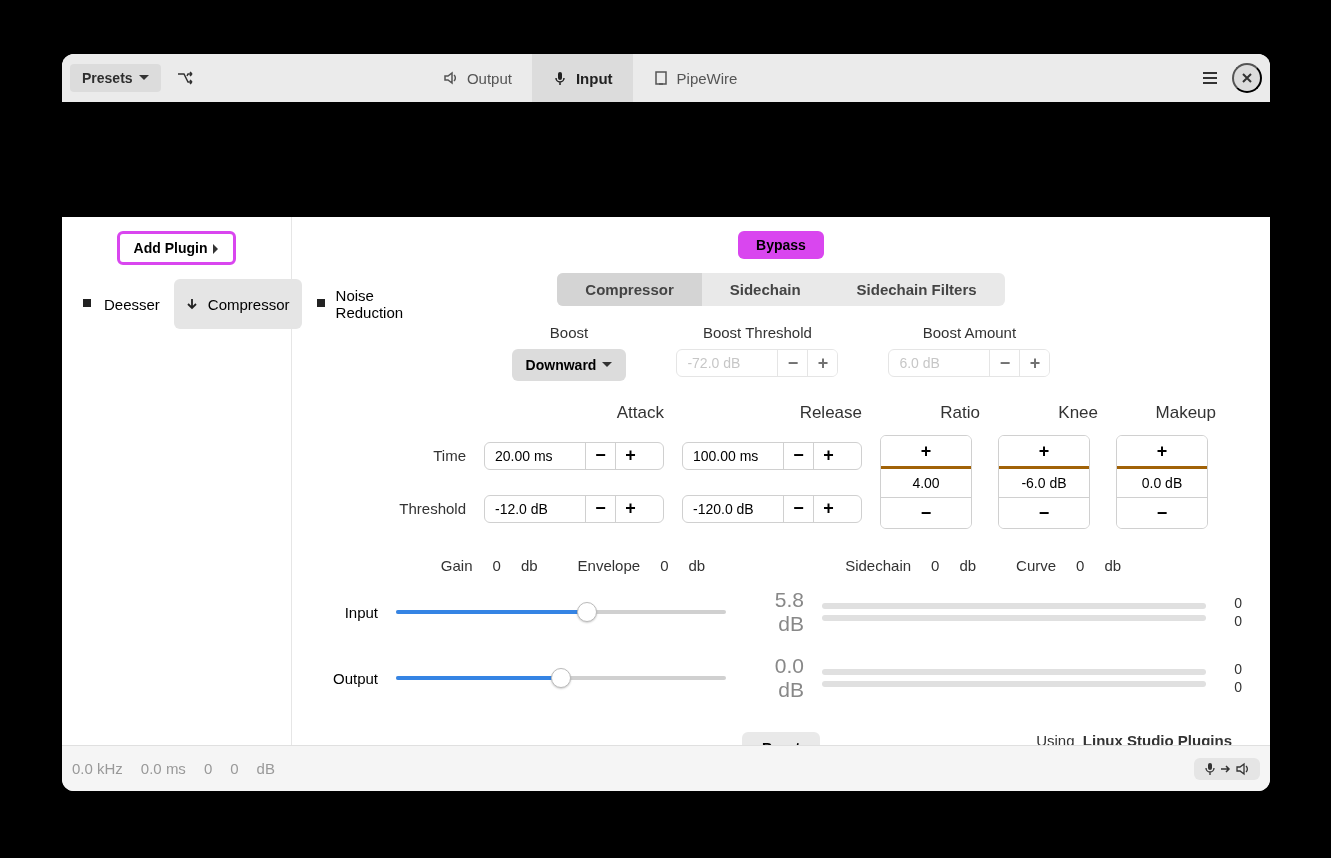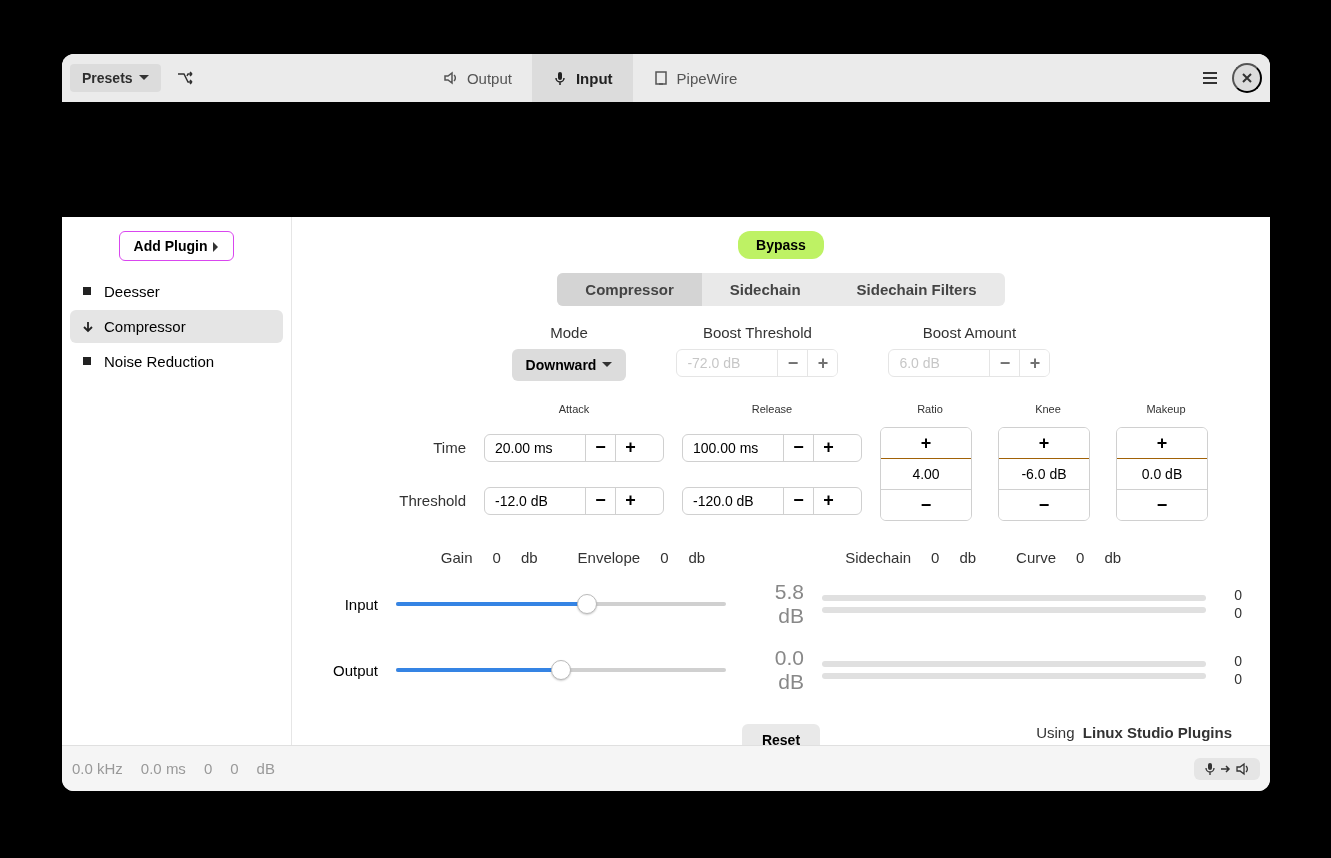--- a/index.html
+++ b/index.html
@@ -10,46 +10,46 @@
 .btn.raised { background: #dcdcdc; font-weight: 600; }
 .btn.iconbtn { padding: 6px 8px; }
 .center-tabs { display: flex; margin: 0 auto; }
 .tab { display: flex; align-items: center; gap: 8px; padding: 0 20px; height: 48px; font-size: 15px; color: #555; cursor: pointer; }
 .tab.active { background: #dcdcdc; color: #222; font-weight: 600; }
 .right-ctrls { display: flex; gap: 6px; margin-left: auto; }
 .close { background: #dcdcdc; border-radius: 50%; width: 30px; height: 30px; display: flex; align-items: center; justify-content: center; }
 .blackgap { height: 115px; background: #000; }
 .mainrow { flex: 1; display: flex; min-height: 0; }
 .sidebar { width: 230px; padding: 14px 8px; border-right: 1px solid #e6e6e6; }
-.addplugin { display: block; margin: 0 auto 14px; background: #fff; border: 1px solid #d946ef; border-radius: 6px; padding: 6px 14px; font-weight: 600; font-size: 14px; }
-.pluginlist { display: flex; flex-direction: column; gap: 2px; }
+.addplugin { display: block; margin: 0 auto 14px; background: #fff; border: 3px solid #d946ef; border-radius: 6px; padding: 6px 14px; font-weight: 600; font-size: 14px; }
+.pluginlist { display: flex; flex-direction: row; gap: 2px; }
 .pitem { display: flex; align-items: center; gap: 10px; padding: 8px 12px; border-radius: 6px; font-size: 15px; cursor: pointer; }
 .pitem.sel { background: #e5e5e5; }
 .picon { width: 12px; height: 12px; display: inline-block; }
 .content { flex: 1; padding: 14px 18px 10px; display: flex; flex-direction: column; overflow: hidden; }
 .toprow { display: flex; justify-content: center; margin-bottom: 14px; }
-.bypass { background: #bef264; border: none; border-radius: 12px; padding: 6px 18px; font-weight: 600; font-size: 14px; }
+.bypass { background: #d946ef; border: none; border-radius: 6px; padding: 6px 18px; font-weight: 600; font-size: 14px; }
 .subtabs { display: flex; justify-content: center; margin-bottom: 18px; }
 .subtabs-inner { display: flex; background: #e9e9e9; border-radius: 6px; overflow: hidden; }
 .subtab { padding: 8px 28px; font-size: 15px; font-weight: 600; color: #444; cursor: pointer; border: none; background: transparent; }
 .subtab.active { background: #d4d4d4; }
 .row3 { display: flex; justify-content: center; gap: 50px; margin-bottom: 22px; }
 .col { display: flex; flex-direction: column; align-items: center; gap: 8px; }
 .lbl { font-size: 15px; color: #333; }
 .dropdown { background: #dcdcdc; border: none; border-radius: 6px; padding: 8px 14px; font-weight: 600; font-size: 14px; display: flex; align-items: center; gap: 6px; }
 .spinbox { display: flex; align-items: stretch; border: 1px solid #d0d0d0; border-radius: 6px; overflow: hidden; height: 28px; background: #fff; }
 .spinbox.disabled { opacity: 0.55; }
 .spinbox input { border: none; padding: 0 10px; font-size: 14px; width: 100px; outline: none; background: transparent; }
 .spinbox .sbtn { width: 30px; border: none; border-left: 1px solid #d0d0d0; background: #fff; font-size: 18px; font-weight: 600; cursor: pointer; }
 .grid { display: grid; grid-template-columns: 120px 180px 180px 100px 100px 100px; gap: 12px 18px; align-items: center; justify-content: center; margin-bottom: 22px; }
-.ghead { text-align: center; font-size: 11px; color: #333; }
+.ghead { text-align: right; font-size: 17px; color: #333; }
 .rlabel { text-align: right; font-size: 15px; color: #333; }
 .vspin { display: flex; flex-direction: column; border: 1px solid #d0d0d0; border-radius: 6px; overflow: hidden; width: 92px; }
 .vspin button { height: 30px; border: none; background: #fff; font-size: 18px; font-weight: 600; cursor: pointer; }
-.vspin .vval { height: 32px; display: flex; align-items: center; justify-content: center; font-size: 14px; border-top: 1px solid #a16207; border-bottom: 1px solid #d0d0d0; }
+.vspin .vval { height: 32px; display: flex; align-items: center; justify-content: center; font-size: 14px; border-top: 3px solid #a16207; border-bottom: 1px solid #d0d0d0; }
 .meters { display: flex; gap: 40px; justify-content: center; margin: 6px 0 14px; font-size: 15px; color: #333; }
 .meter { display: flex; gap: 20px; }
 .sliders { display: flex; flex-direction: column; gap: 18px; padding: 0 10px; }
 .sliderrow { display: flex; align-items: center; gap: 18px; }
 .slabel { width: 58px; text-align: right; font-size: 15px; }
 .track { position: relative; flex: 0 0 330px; height: 4px; background: #d0d0d0; border-radius: 2px; }
 .fill { position: absolute; left: 0; top: 0; height: 4px; background: #3584e4; border-radius: 2px; }
 .thumb { position: absolute; top: -8px; width: 20px; height: 20px; background: #fff; border: 1px solid #bbb; border-radius: 50%; box-shadow: 0 1px 2px rgba(0,0,0,0.2); }
 .sval { width: 60px; font-size: 21px; color: #888; text-align: right; }
 .bars { flex: 1; display: flex; flex-direction: column; gap: 6px; }
@@ -165,21 +165,21 @@
       <div class="subtabs">
         <div class="subtabs-inner">
           <button class="subtab active">Compressor</button>
           <button class="subtab">Sidechain</button>
           <button class="subtab">Sidechain Filters</button>
         </div>
       </div>
 
       <div class="row3">
         <div class="col">
-          <span class="lbl">Mode</span>
+          <span class="lbl">Boost</span>
           <button class="dropdown">
             <span>Downward</span>
             <svg width="10" height="6">
                 <path d="M0 0L5 5L10 0" fill="#333"></path>
               </svg>
           </button>
         </div>
         <div class="col">
           <span class="lbl">Boost Threshold</span>
           <div class="spinbox disabled">

